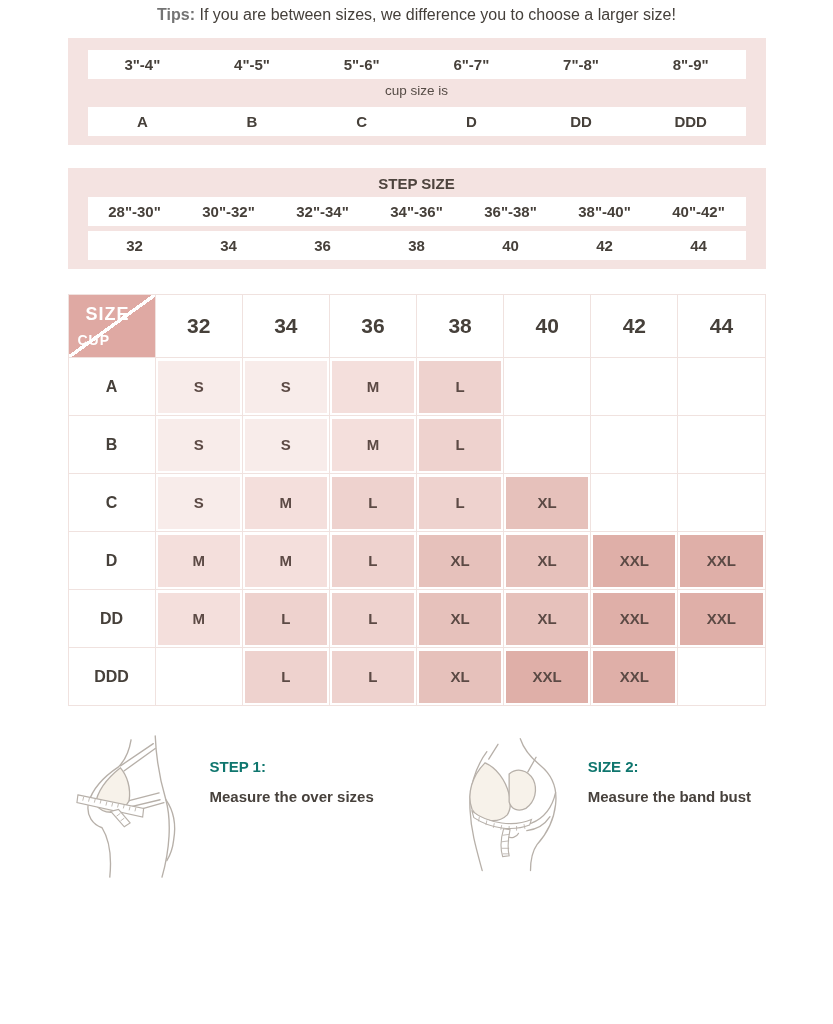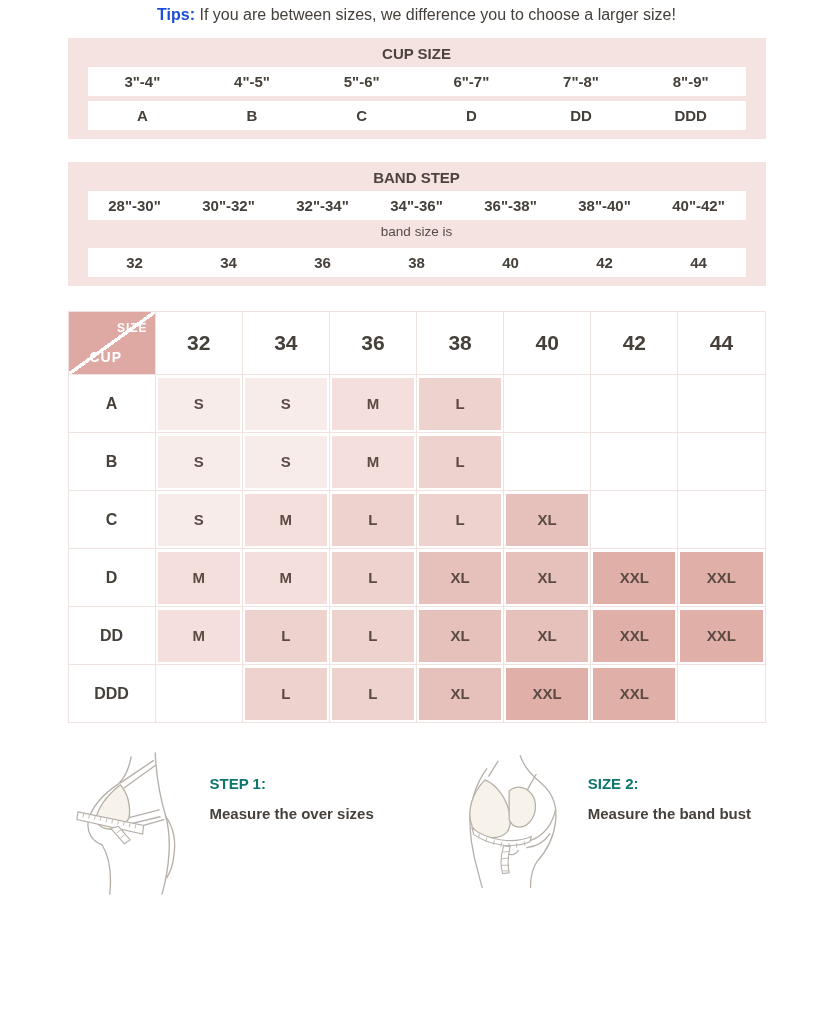--- a/index.html
+++ b/index.html
@@ -8,21 +8,21 @@
     font-family:"Liberation Sans","DejaVu Sans",sans-serif;
     color:#4f4540;
   }
   .page { width:698px; margin:0 auto; }
 
   .title {
     margin:46px 0 0; text-align:center;
     font-size:35px; font-weight:bold; letter-spacing:4px; color:#57453e;
   }
   .tips { margin-top:6px; text-align:center; font-size:16px; color:#45403b; }
-  .tips b { color:#1d4ed8; }
+  .tips b { color:#737373; }
 
   .panel { background:#f4e3e1; margin-top:14px; padding:7px 0 9px; }
   .panel + .panel { margin-top:23px; }
   .panel-title { text-align:center; font-size:15px; font-weight:bold; color:#4d433d; }
   .panel-sub { text-align:center; font-size:13.5px; margin-top:2px; color:#554b45; }
   .strip { background:#ffffff; margin:5px 20px 0; height:29px; display:flex; align-items:center; }
   .strip .cellv { flex:1; text-align:center; font-weight:bold; font-size:15px; color:#46403a; }
   .midlabel { text-align:center; font-size:13.5px; height:23px; line-height:24px; color:#554b45; }
 
   table.matrix {
@@ -37,73 +37,72 @@
   td.cup { font-weight:bold; font-size:16px; color:#46403a; }
   td.val .fill {
     margin:2px; height:52px; display:flex; align-items:center; justify-content:center;
     font-weight:bold; font-size:15px; color:#5c4a45;
   }
   th.corner { position:relative; }
   .corner-in {
     position:absolute; inset:0;
     background:linear-gradient(to bottom right,#dfa9a3 48.2%,#ffffff 48.2%,#ffffff 51.6%,#dfa9a3 51.6%);
   }
-  .corner-size { position:absolute; top:9px; right:7px; color:#fff; font-size:12px; font-weight:bold; letter-spacing:1px; }
-  .corner-cup  { position:absolute; bottom:9px; left:21px; color:#fff; font-size:14px; font-weight:bold; letter-spacing:1px; }
+  .corner-size { position:absolute; top:9px; right:25px; color:#fff; font-size:18px; font-weight:bold; letter-spacing:1px; }
+  .corner-cup  { position:absolute; bottom:9px; left:9px; color:#fff; font-size:14px; font-weight:bold; letter-spacing:1px; }
 
   .steps { display:flex; margin-top:28px; align-items:flex-start; }
   .fig { width:130px; height:145px; flex:0 0 auto; }
   .step-text { margin:24px 0 0 12px; }
   .step-label { font-weight:bold; font-size:15px; color:#0f766e; }
   .step-desc  { font-weight:bold; font-size:15px; color:#47413c; margin-top:13px; }
   .step2 { margin-left:72px; }
   svg .ln { fill:none; stroke:#b7b0a9; stroke-width:1.4; stroke-linecap:round; stroke-linejoin:round; }
   svg .cupfill { fill:#f7f2ea; stroke:#b7b0a9; stroke-width:1.4; }
   svg .tape { fill:#ffffff; stroke:#b7b0a9; stroke-width:1.2; }
   svg .tick { fill:none; stroke:#b7b0a9; stroke-width:0.9; }
 </style>
 </head>
 <body>
 
 <div class="page">
 
   <div class="tips"><b>Tips:</b> <span>If you are between sizes, we difference you to choose a larger size!</span></div>
 
   <div class="panel">
-    <div class="panel-title">CUP SIZE</div>
     <div class="strip">
       <div class="cellv">3"-4"</div>
       <div class="cellv">4"-5"</div>
       <div class="cellv">5"-6"</div>
       <div class="cellv">6"-7"</div>
       <div class="cellv">7"-8"</div>
       <div class="cellv">8"-9"</div>
     </div>
+    <div class="midlabel">cup size is</div>
     <div class="strip">
       <div class="cellv">A</div>
       <div class="cellv">B</div>
       <div class="cellv">C</div>
       <div class="cellv">D</div>
       <div class="cellv">DD</div>
       <div class="cellv">DDD</div>
     </div>
   </div>
 
   <div class="panel">
-    <div class="panel-title">BAND STEP</div>
+    <div class="panel-title">STEP SIZE</div>
     <div class="strip">
       <div class="cellv">28"-30"</div>
       <div class="cellv">30"-32"</div>
       <div class="cellv">32"-34"</div>
       <div class="cellv">34"-36"</div>
       <div class="cellv">36"-38"</div>
       <div class="cellv">38"-40"</div>
       <div class="cellv">40"-42"</div>
     </div>
-    <div class="midlabel">band size is</div>
     <div class="strip">
       <div class="cellv">32</div>
       <div class="cellv">34</div>
       <div class="cellv">36</div>
       <div class="cellv">38</div>
       <div class="cellv">40</div>
       <div class="cellv">42</div>
       <div class="cellv">44</div>
     </div>
   </div>

